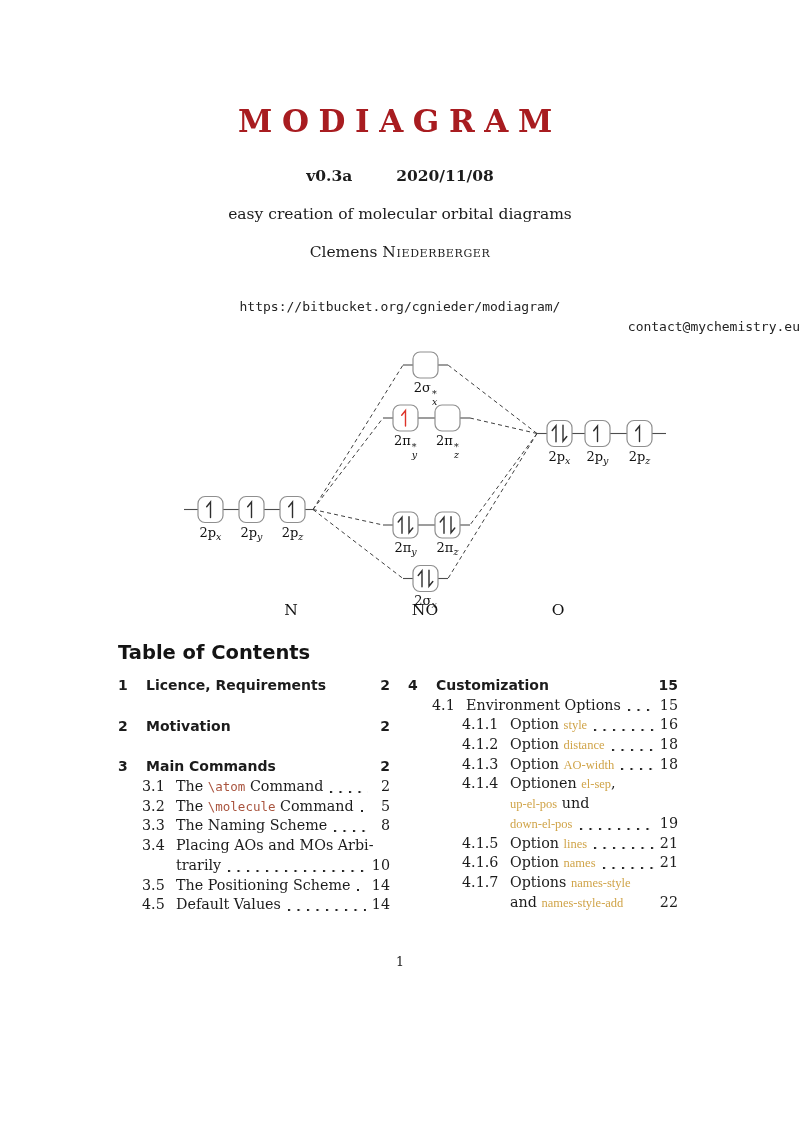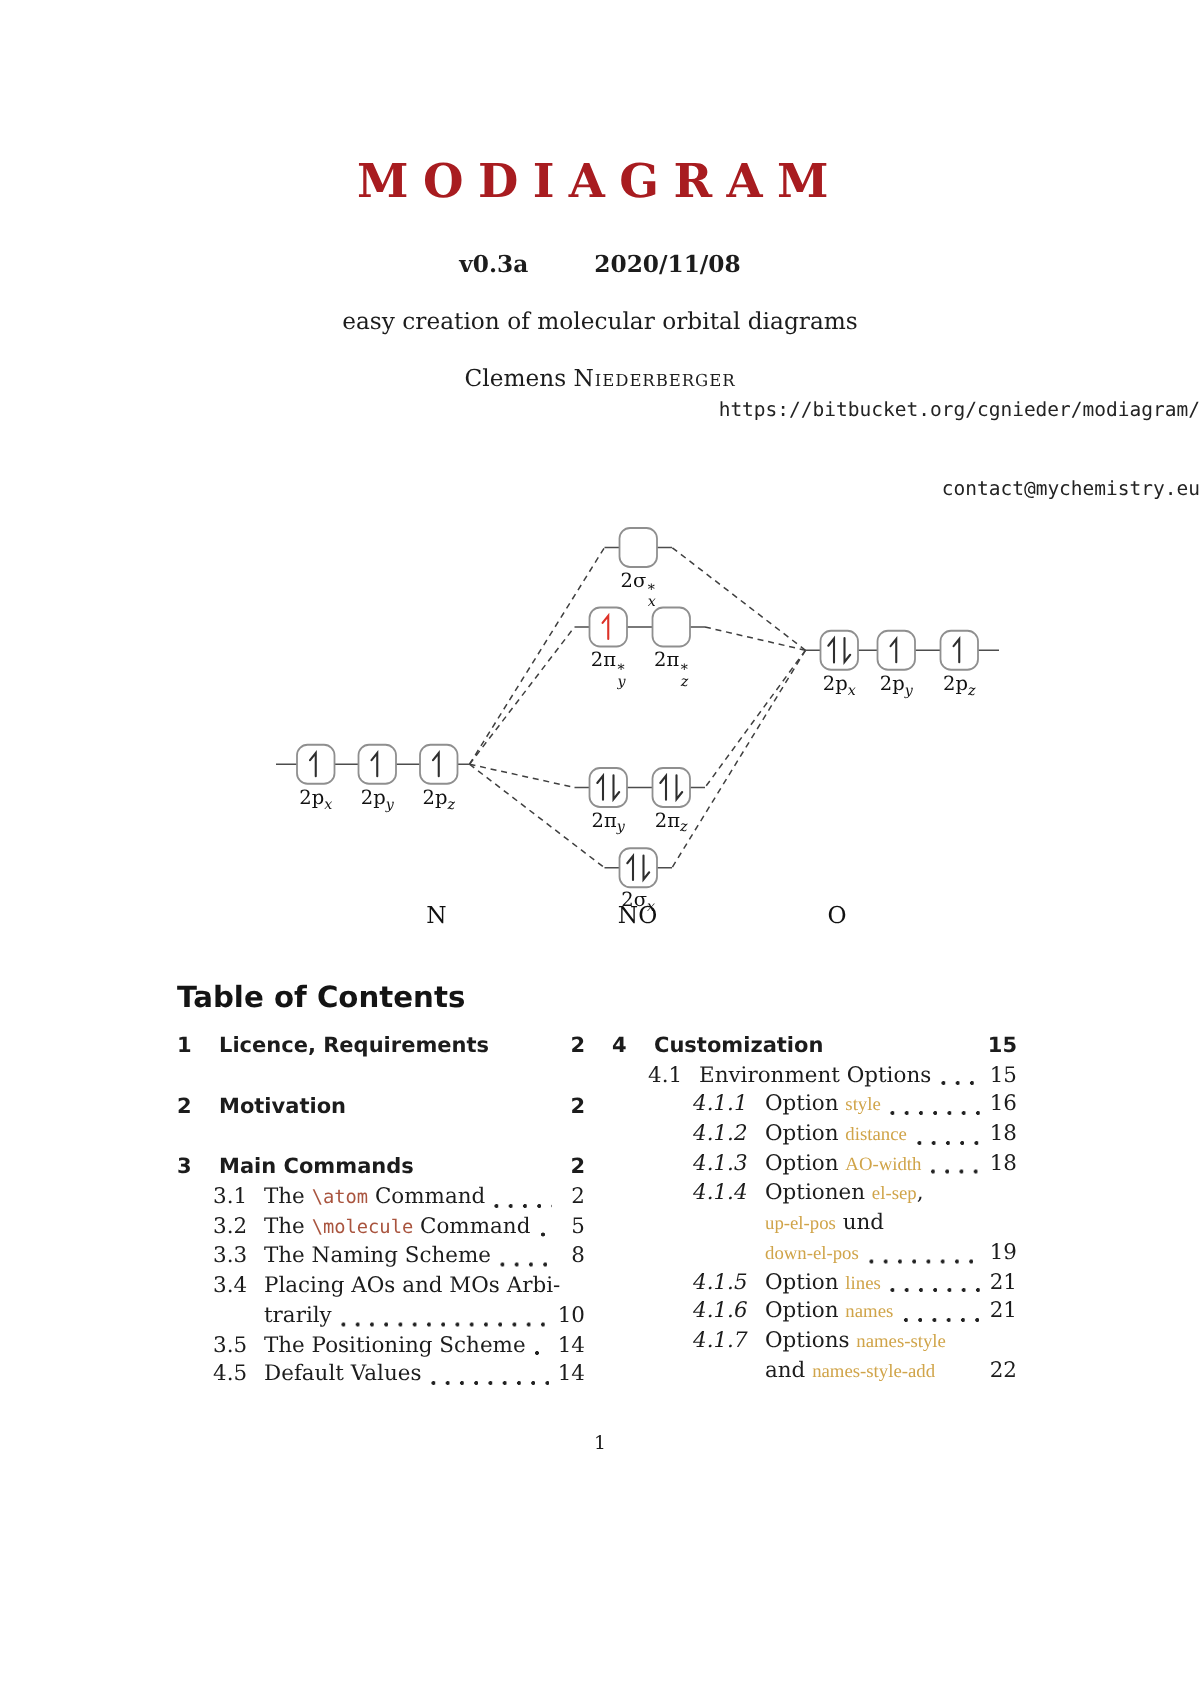--- a/index.html
+++ b/index.html
@@ -8,47 +8,47 @@
 
   
   .hline{position:absolute;left:0;width:100%;text-align:center;}
   #doc-title{top:103px;font-size:31px;font-weight:bold;letter-spacing:0.31em;color:#a81c20;}
   #version-line{top:166px;font-size:15.5px;font-weight:bold;}
   #version-line .vgap{display:inline-block;width:44px;}
   #subtitle{top:205px;font-size:15.5px;}
   #author-line{top:243px;font-size:15.5px;text-align:center;}
   #author-line .sc{font-variant:small-caps;letter-spacing:0.04em;}
   #url-line,#email-line{font-family:"DejaVu Sans Mono", monospace;font-size:13px;color:#232323;}
-  #url-line{top:266px;text-align:right;}
+  #url-line{top:299px;}
   #email-line{top:319px;text-align:right;}
 
   
   #diagram{position:absolute;left:170px;top:345px;width:512px;height:286px;}
   #diagram svg{position:absolute;left:0;top:0;}
   .olabel{position:absolute;transform:translateX(-50%);font-size:13px;white-space:nowrap;color:#111;}
   .olabel sub{font-size:9.5px;font-style:italic;vertical-align:-3px;}
   .stack{display:inline-flex;flex-direction:column;align-items:flex-start;font-size:9.5px;
          line-height:7.5px;vertical-align:-5px;margin-left:1px;}
   .stack .st-sub{font-style:italic;}
   .atomlabel{position:absolute;transform:translateX(-50%);font-size:15.5px;color:#111;}
 
   
   #toc{position:absolute;left:118px;top:641px;width:560px;}
   #toc-heading{font-family:"DejaVu Sans", sans-serif;font-weight:bold;font-size:19.5px;
-               color:#141414;margin:12px 0 13px 0;}
+               color:#141414;margin:0 0 13px 0;}
   #toc-cols{display:flex;}
   .tcol{display:flex;flex-direction:column;}
   .tcol-left{width:272px;margin-right:18px;}
   .tcol-right{width:270px;}
   .trow{display:flex;align-items:baseline;height:19.7px;font-size:14.3px;white-space:nowrap;}
   .trow.sec{margin-top:21px;font-family:"DejaVu Sans", sans-serif;font-weight:bold;font-size:14px;}
   .tcol .trow:first-child{margin-top:0;}
   .sec .tnum{width:28px;}
   .sub{padding-left:24px;} .sub .tnum{width:34px;}
-  .subsub{padding-left:54px;} .subsub .tnum{width:48px;font-style:italic;}
+  .subsub{padding-left:54px;} .subsub .tnum{width:48px;}
   .cont{padding-left:58px;}
   .cont3{padding-left:102px;}
   .tnum{flex:none;}
   .ttitle{flex:none;}
   .fill{flex:1 1 auto;min-width:6px;}
   .fill.dots{align-self:flex-end;height:4px;margin:0 6px 4px 6px;
      background:radial-gradient(circle at 2px 2px,#222 1.15px,rgba(0,0,0,0) 1.5px) left bottom / 9.5px 4px repeat-x;}
   .tpage{flex:none;min-width:16px;text-align:right;}
   .code-cmd{font-family:"DejaVu Sans Mono", monospace;font-size:12.5px;color:#a9543e;}
   .code-opt{font-family:Liberation Serif, serif;font-size:12.5px;color:#d0a449;text-align:center;}

